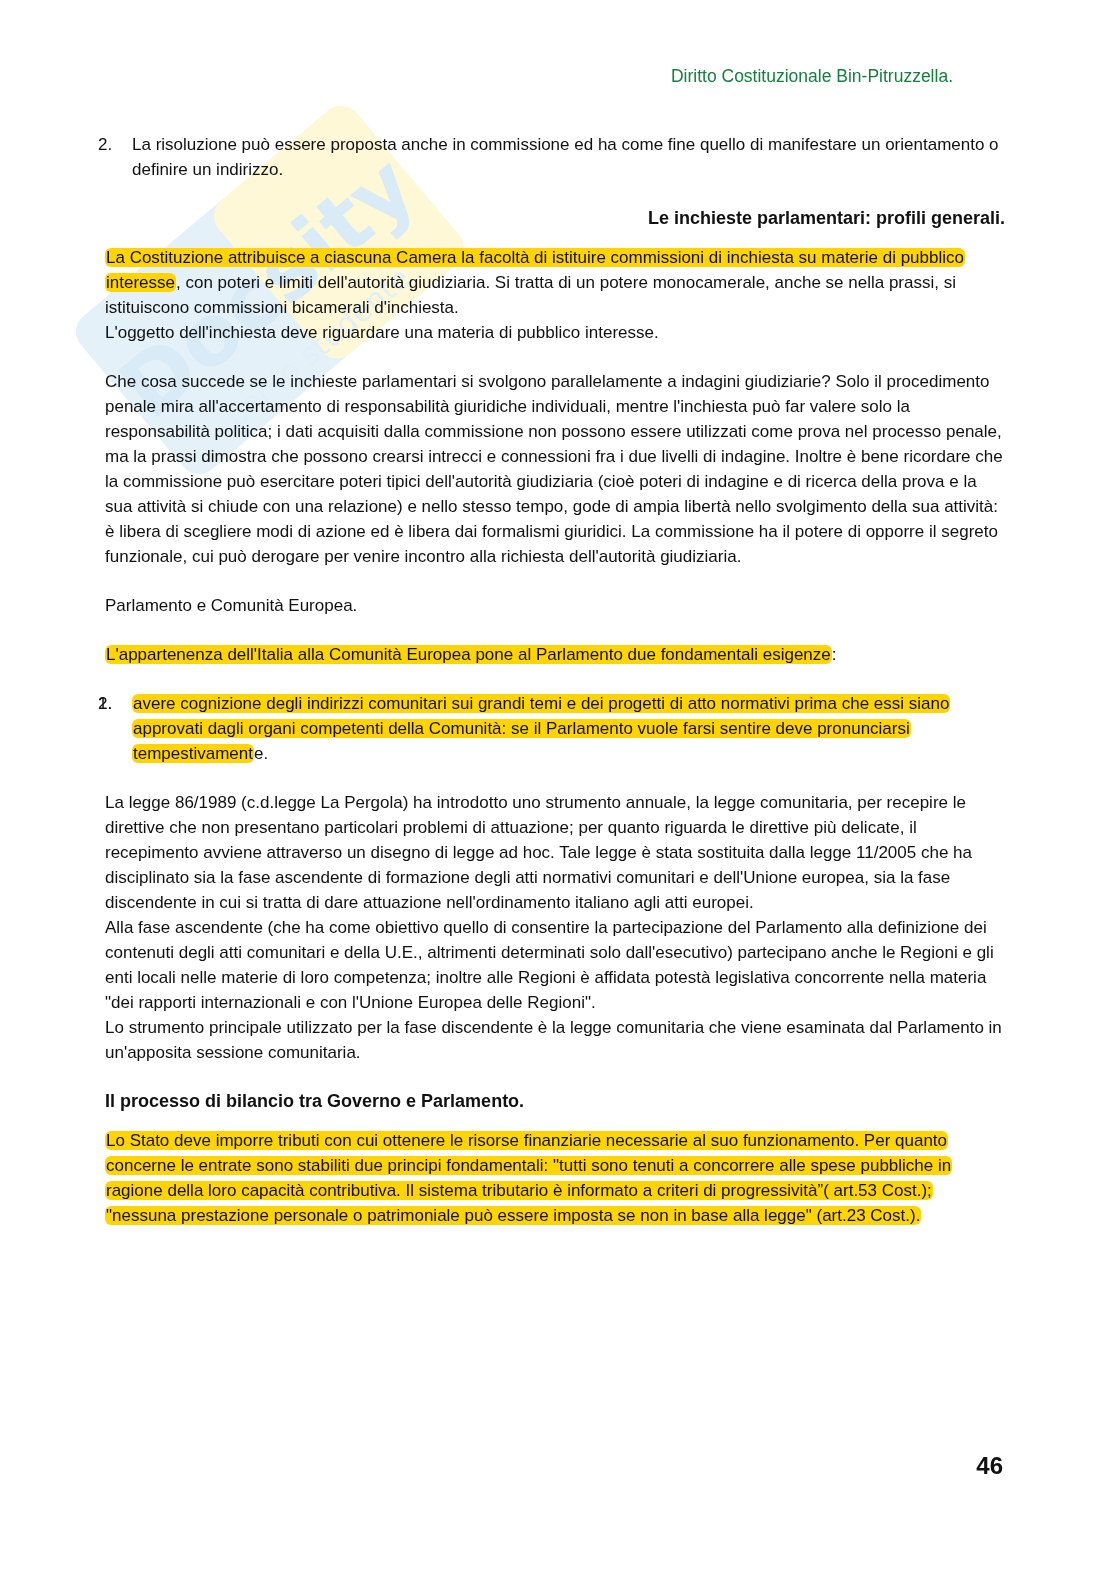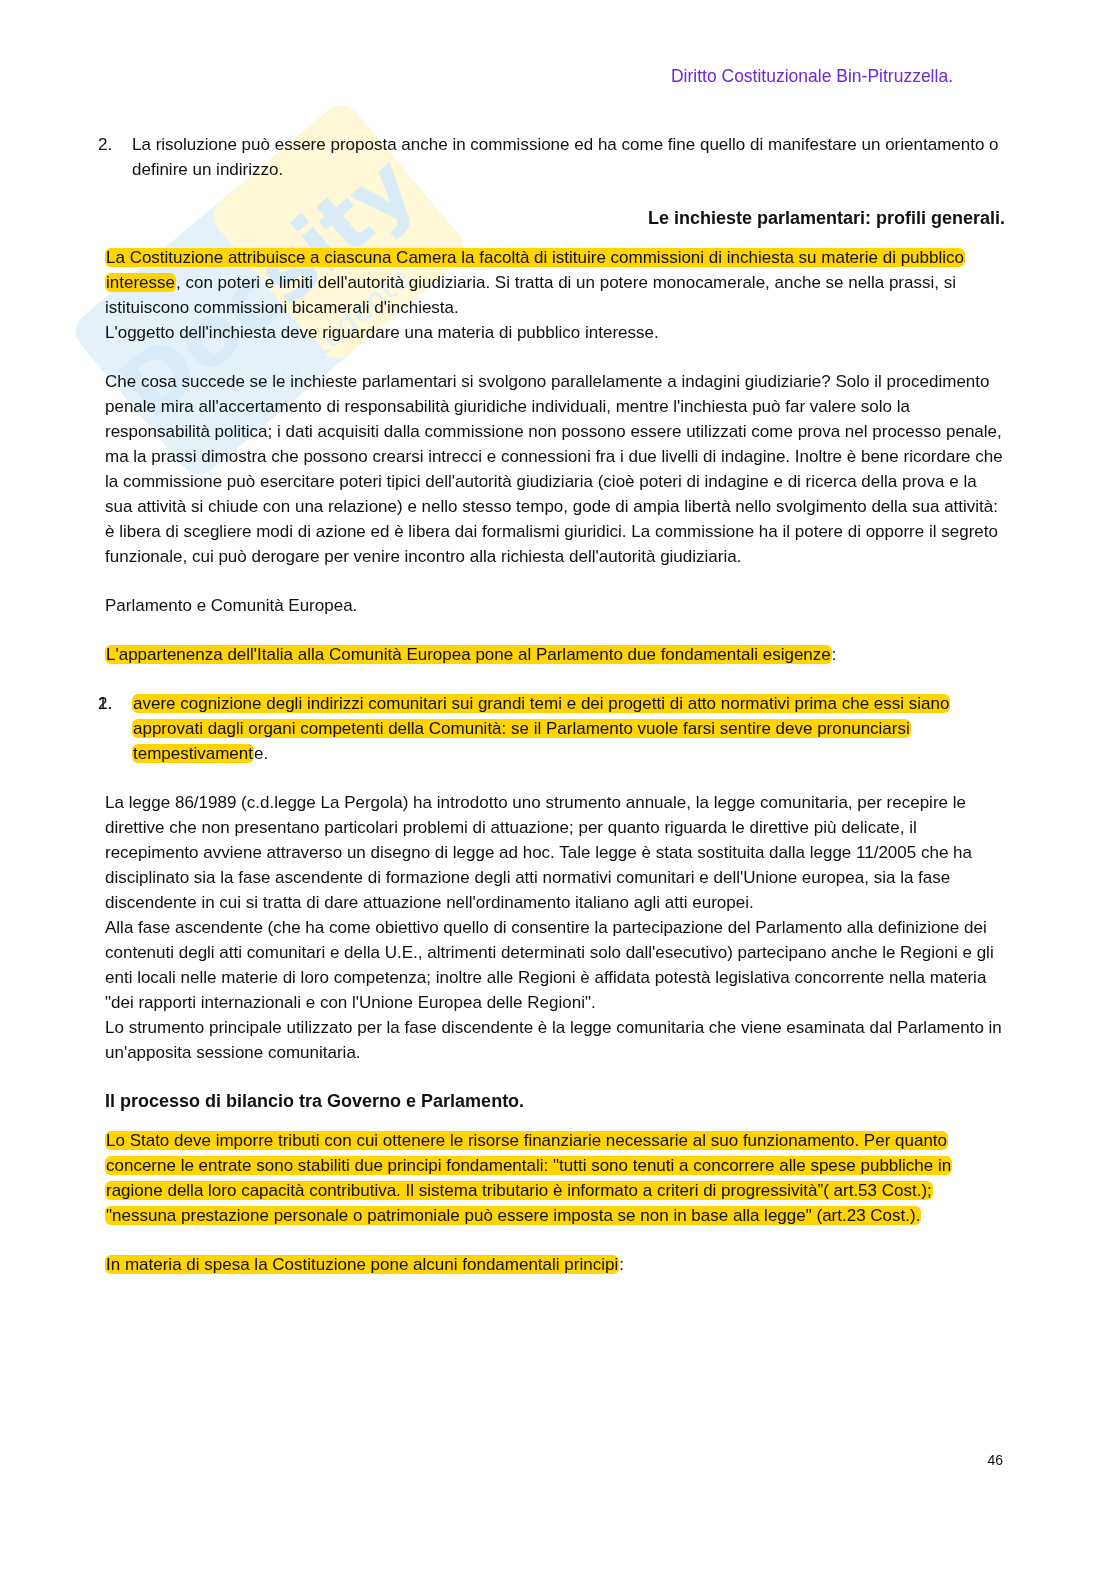--- a/index.html
+++ b/index.html
@@ -1,31 +1,31 @@
 <!DOCTYPE html>
 <html><head>
 <meta charset="utf-8">
 <style>
   html, body { margin: 0; padding: 0; background: #ffffff; }
   body { width: 1116px; height: 1579px; position: relative; overflow: hidden;
          font-family: "Liberation Sans", "DejaVu Sans", sans-serif; color: #111; }
   .page { position: absolute; left: 0; top: 0; width: 1116px; height: 1579px; background: #fff; }
   .watermark { position: absolute; left: 20px; top: 40px; width: 500px; height: 500px; pointer-events: none; }
-  .header { position: absolute; top: 66px; right: 163px; font-size: 17.5px; color: #6d28d9; margin-left: 37px; }
+  .header { position: absolute; top: 66px; right: 163px; font-size: 17.5px; color: #15803d; margin-left: 37px; }
   .content { position: absolute; left: 105px; top: 132px; width: 900px; font-size: 17px; line-height: 25px; }
   .content p { margin: 0; }
   .hl { background: #ffd400; border-radius: 6px; box-decoration-break: clone; -webkit-box-decoration-break: clone; padding: 0 1px; }
   .h { font-weight: bold; font-size: 18px; }
   .h-small { font-weight: normal; font-size: 17px; }
   .olist { margin: 0; padding: 0; list-style: none; }
   .olist li { position: relative; padding-left: 27px; }
   .olist .num { position: absolute; left: -7px; top: 0; }
   .gap-s { height: 24px; }
   .gap-m { height: 26px; }
-  .page-num { position: absolute; right: 113px; top: 1452px; font-size: 14px; }
+  .page-num { position: absolute; right: 113px; top: 1452px; font-size: 24px; font-weight: bold; }
 </style>
 </head>
 <body>
 
 <div class="page">
 
   <svg class="watermark" viewBox="0 0 500 500">
     <g transform="rotate(-40 250 250)" opacity="0.55">
       <rect x="70" y="150" width="360" height="200" rx="20" fill="#cfe6f5"></rect>
       <rect x="250" y="150" width="180" height="200" rx="20" fill="#fff4b8"></rect>
@@ -70,17 +70,16 @@
     <div class="gap-s"></div>
     <p>La legge 86/1989 (c.d.legge La Pergola) ha introdotto uno strumento annuale, la legge comunitaria, per recepire le direttive che non presentano particolari problemi di attuazione; per quanto riguarda le direttive più delicate, il recepimento avviene attraverso un disegno di legge ad hoc. Tale legge è stata sostituita dalla legge 11/2005 che ha disciplinato sia la fase ascendente di formazione degli atti normativi comunitari e dell'Unione  europea, sia la fase discendente in cui si tratta di dare attuazione nell'ordinamento italiano agli atti europei.</p>
     <p>Alla fase ascendente (che ha come obiettivo quello di consentire la partecipazione del Parlamento alla definizione dei contenuti degli atti comunitari e della U.E., altrimenti determinati solo dall'esecutivo) partecipano anche le Regioni e gli enti locali nelle materie di loro competenza; inoltre alle Regioni è affidata potestà legislativa concorrente nella materia "dei rapporti internazionali e con l'Unione Europea delle Regioni".</p>
     <p>Lo strumento principale utilizzato per la fase discendente è la legge comunitaria che viene esaminata dal Parlamento in un'apposita sessione comunitaria.</p>
 
     <div class="gap-s"></div>
     <p class="h">Il processo di bilancio tra Governo e Parlamento.</p>
     <div style="height:14px"></div>
     <p><span class="hl">Lo Stato deve imporre tributi con cui ottenere le risorse finanziarie necessarie al suo funzionamento. Per quanto concerne le entrate sono stabiliti due principi fondamentali: "tutti sono tenuti a concorrere alle spese pubbliche in ragione della loro capacità contributiva. Il sistema tributario è informato a criteri di progressività”( art.53 Cost.); "nessuna prestazione personale o patrimoniale può essere imposta se non in base alla legge" (art.23 Cost.).</span></p>
     <div class="gap-s"></div>
-    <p><span class="hl">In materia di spesa la Costituzione pone alcuni fondamentali principi</span><span>:</span></p>
   </div>
 
   <div class="page-num">46</div>
 </div>
 
 </body></html>

